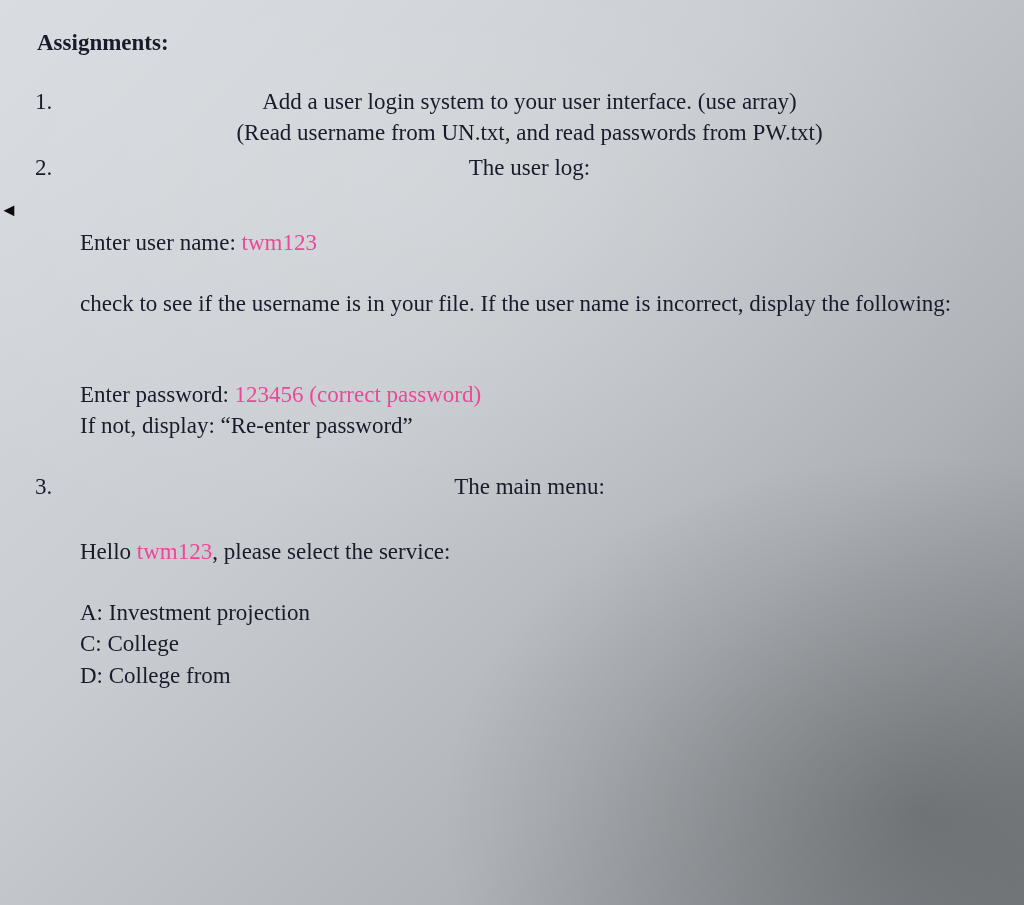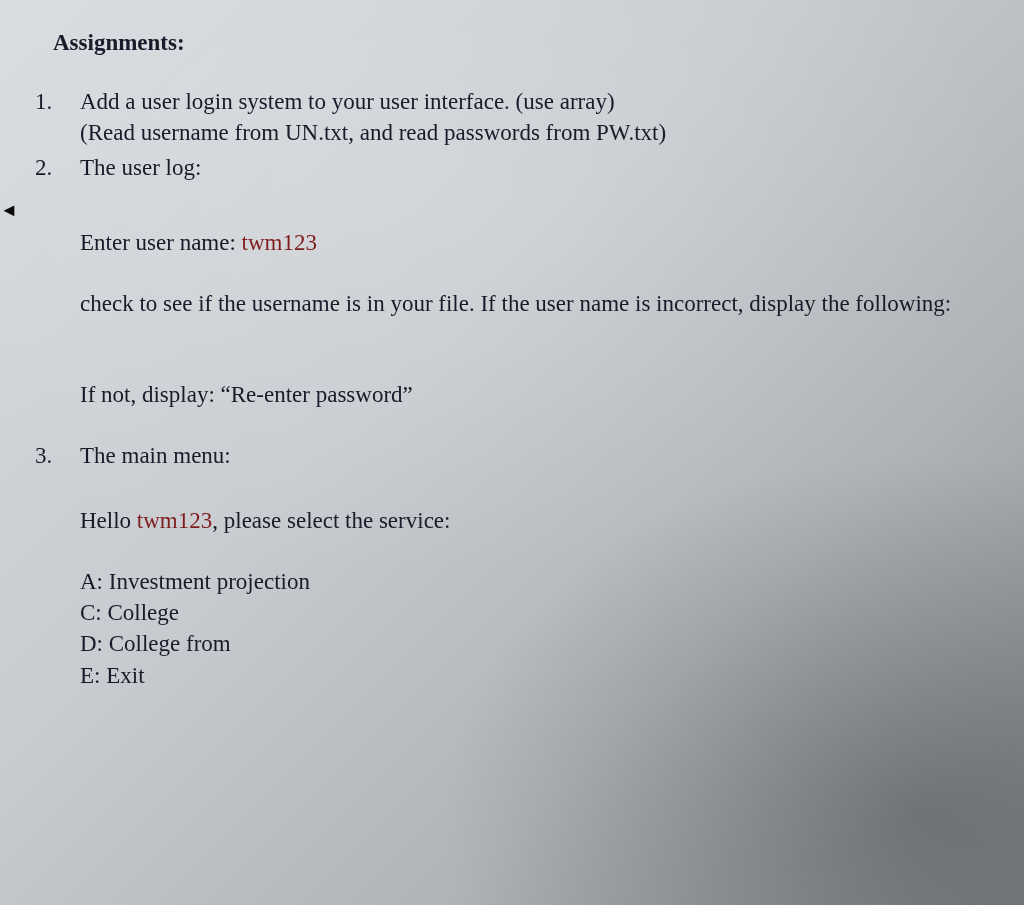--- a/index.html
+++ b/index.html
@@ -19,42 +19,42 @@
       inset: 0;
       background: radial-gradient(ellipse 1200px 800px at 40% 20%, rgba(255,255,255,0.15) 0%, transparent 50%),
                   radial-gradient(ellipse 800px 600px at 90% 90%, rgba(0,0,0,0.25) 0%, transparent 60%);
       pointer-events: none;
     }
     .content { position: relative; z-index: 1; }
     .title {
       font-weight: bold;
       font-size: 23px;
       margin-bottom: 30px;
-      margin-left: 18px;
+      margin-left: 2px;
     }
     .list-item {
       display: flex;
       margin-bottom: 4px;
       font-size: 23px;
       line-height: 1.35;
     }
     .num {
       width: 45px;
       flex-shrink: 0;
       text-align: left;
     }
-    .item-body { flex: 1; }
+    .item-body { flex: 1; text-align: center; }
     .block {
       margin-left: 45px;
       font-size: 23px;
       line-height: 1.35;
     }
     .spacer-lg { height: 40px; }
     .spacer-md { height: 30px; }
-    .red { color: #7f1d1d; margin-top: 36px; }
+    .red { color: #ec4899; margin-top: 36px; }
     .up-arrow {
       position: absolute;
       left: 0px;
       top: 200px;
       font-size: 18px;
       color: #0a0a0a;
     }
   </style>
 </head>
 <body>
@@ -86,35 +86,37 @@
 
   <div class="spacer-md"></div>
 
   <div class="block">check to see if the username is in your file. If the user name is incorrect, display the following:</div>
 
   <div class="spacer-md"></div>
 
 
   <div class="spacer-md"></div>
 
+  <div class="block">
+    <span>Enter password: </span><span class="red">123456 (correct password)</span>
+  </div>
   <div class="block">If not, display: “Re-enter password”</div>
 
   <div class="spacer-md"></div>
 
   <div class="list-item">
     <div class="num">3.</div>
     <div class="item-body">The main menu:</div>
   </div>
 
   <div class="spacer-md"></div>
 
   <div class="block">
     <span>Hello </span><span class="red">twm123</span><span>, please select the service:</span>
   </div>
 
   <div class="spacer-md"></div>
 
   <div class="block">A: Investment projection</div>
   <div class="block">C: College</div>
   <div class="block">D: College from</div>
-  <div class="block">E: Exit</div>
 
 </div>
 
 </body></html>

